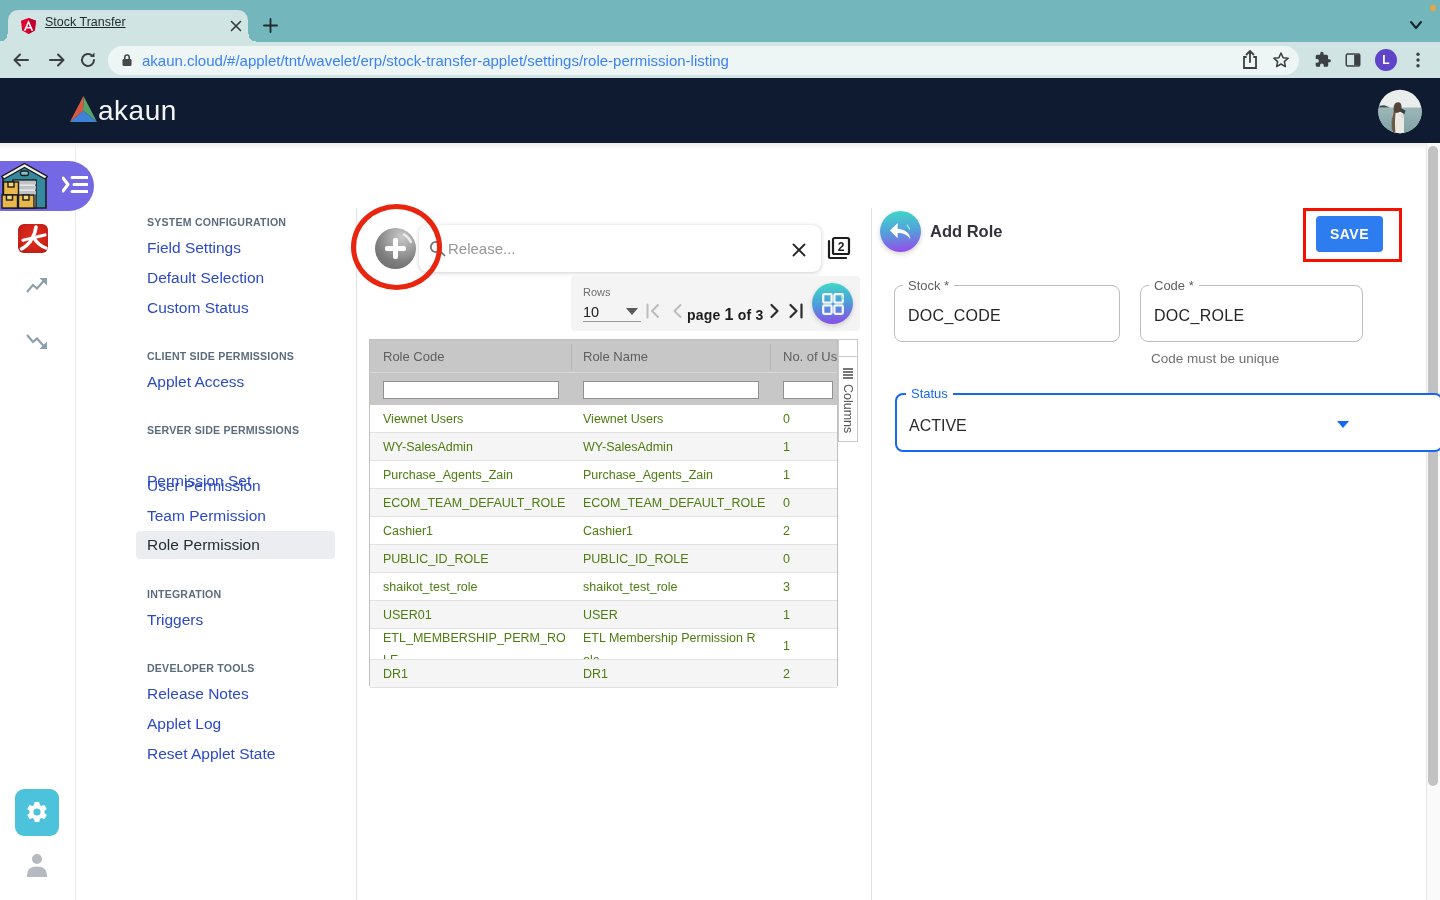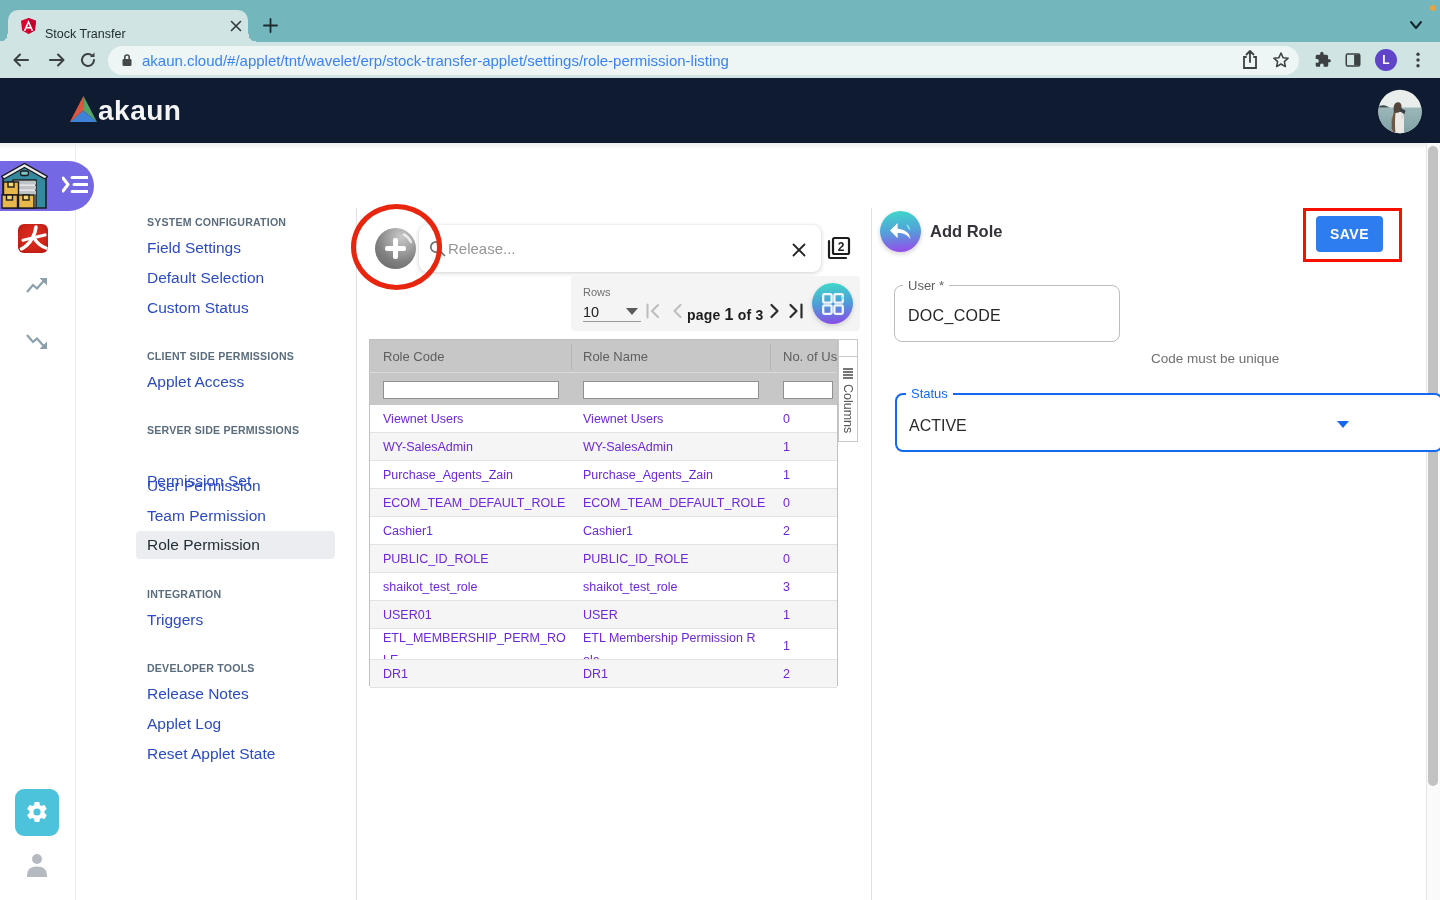--- a/index.html
+++ b/index.html
@@ -3,33 +3,33 @@
 <meta charset="utf-8">
 <style>
 * { margin:0; padding:0; box-sizing:border-box; }
 html,body { width:1440px; height:900px; overflow:hidden; font-family:"Liberation Sans", sans-serif; background:#fff; }
 .abs { position:absolute; }
 #stage { position:relative; width:1440px; height:900px; overflow:hidden; }
 
 
 #tabstrip { left:0; top:0; width:1440px; height:42px; background:#73b6bc; }
 #tab { left:8px; top:10px; width:240px; height:32px; background:#cfe4e3; border-radius:10px 10px 0 0; }
-#tab .title { position:absolute; left:37px; top:17px; font-size:12.5px; color:#1e2a2e; }
+#tab .title { position:absolute; left:37px; top:5px; font-size:12.5px; color:#1e2a2e;text-decoration:underline; }
 #tab .close { position:absolute; left:219px; top:7px; width:18px; height:18px; }
 #newtab { left:263px; top:18px; width:15px; height:15px; }
 #tabchev { left:1408px; top:18px; width:16px; height:14px; }
 #orangedot { left:1430px; top:5px; width:6px; height:6px; border-radius:50%; background:#e9a345; }
 
 #toolbar { left:0; top:42px; width:1440px; height:36px; background:#cfe4e3; }
 #urlpill { left:108px; top:46px; width:1191px; height:29px; border-radius:15px; background:#eef6f5; }
 #urltext { left:142px; top:52px; font-size:15px; color:#3b82f6; letter-spacing:0; white-space:nowrap; }
 
 
 #appbar { left:0; top:78px; width:1440px; height:65px; background:#0e1b30; }
-#akauntext { left:98px; top:95px; font-size:28px; font-weight:bold; color:#f4f4f4; letter-spacing:0.5px; }
+#akauntext { left:98px; top:95px; font-size:28px; font-weight:normal; color:#f4f4f4; letter-spacing:0.5px; }
 
 
 #sbtrack { left:1426px; top:143px; width:14px; height:757px; background:#fafafa; border-left:1px solid #e6e6e6; }
 #sbthumb { left:1428px; top:146px; width:10px; height:640px; background:#c2c2c2; border-radius:5px; }
 
 
 #raildiv { left:75px; top:143px; width:1px; height:757px; background:#ececec; }
 #pill { left:0; top:161px; width:94px; height:50px; background:#7468e4; border-radius:0 25px 25px 0; }
 #redapp { left:18px; top:224px; width:30px; height:29px; border-radius:6px; background:radial-gradient(circle at 50% 45%, #dd2d20 0%, #d1251a 55%, #b5170e 90%, #a81208 100%); }
 #gearbtn { left:15px; top:789px; width:44px; height:47px; border-radius:9px; background:#4cc3da; }
@@ -55,21 +55,21 @@
 #gridbtn { left:812px; top:283px; width:41px; height:41px; border-radius:50%; background:linear-gradient(175deg,#3eddc6 0%,#4f9ad8 52%,#8e46e9 100%); box-shadow:0 2px 5px rgba(0,0,0,0.15); }
 
 
 #table { left:369px; top:339px; width:469px; height:347px; border:1px solid #c0c0c0; background:#fff; }
 #thead { position:absolute; left:0; top:0; width:467px; height:32px; background:#c7c7c7; overflow:hidden; }
 #tfilter { position:absolute; left:0; top:32px; width:467px; height:33px; background:#c7c7c7; border-top:1px solid #d9d9d9; }
 .th { position:absolute; top:9px; font-size:13px; color:#5e5e5e; white-space:nowrap; }
 .fin { position:absolute; top:8px; height:18px; background:#fff; border:1px solid #909090; }
 .trow { position:absolute; left:0; width:467px; height:28px; border-bottom:1px solid #e2e2e2; }
 .trow.alt { background:#f5f5f5; }
-.tc { position:absolute; top:7px; font-size:12.5px; color:#6d28d9; white-space:nowrap; }
+.tc { position:absolute; top:7px; font-size:12.5px; color:#4d7c0f; white-space:nowrap; }
 
 #coltab { left:838px; top:339px; width:20px; height:103px; background:#fff; border:1px solid #c9c9c9; }
 #coltext { position:absolute; left:2px; top:44px; font-size:12.5px; color:#555; writing-mode:vertical-rl; }
 
 
 #rightdiv { left:871px; top:208px; width:1px; height:692px; background:#e1e1e1; }
 #backbtn { left:880px; top:211px; width:41px; height:41px; border-radius:50%; background:linear-gradient(175deg,#3edbc8 0%,#549fda 50%,#9b45ec 100%); box-shadow:0 2px 5px rgba(0,0,0,0.18); }
 #addrole { left:930px; top:222px; font-size:16.5px; font-weight:bold; color:#32323a; position:absolute; }
 #savebtn { left:1316px; top:216px; width:67px; height:36px; background:#2e7df0; border-radius:4px; color:#fff; font-size:14px; font-weight:bold; text-align:center; line-height:36px; letter-spacing:0.5px; }
 #redrect { left:1303px; top:208px; width:99px; height:54px; border:3px solid #f51000; }
@@ -382,22 +382,26 @@
   <div class="abs" id="backbtn">
     <svg style="position:absolute;left:9px;top:10px" width="23" height="21" viewBox="0 0 24 22">
       <path d="M9 8 V2 L1 10 L9 18 V12.5 C15 12.5 19.5 14.5 22.5 19 C21.5 13 18 8.8 9 8 Z" fill="#fff"></path>
       <path d="M19 4.5 A 14 14 0 0 1 21.5 8.5" stroke="#8ceee6" stroke-width="1.4" fill="none" stroke-linecap="round"></path>
     </svg>
   </div>
   <span class="abs" id="addrole">Add Role</span>
   <div class="abs" id="savebtn">SAVE</div>
   <div class="abs" id="redrect"></div>
   <div class="mfield" style="left:894px;top:285px;width:226px;height:57px">
-    <span class="mlabel" style="left:8px">User *</span>
+    <span class="mlabel" style="left:8px">Stock *</span>
     <span class="mvalue">DOC_CODE</span>
+  </div>
+  <div class="mfield" style="left:1140px;top:285px;width:223px;height:57px">
+    <span class="mlabel" style="left:8px">Code *</span>
+    <span class="mvalue">DOC_ROLE</span>
   </div>
   <span class="abs" id="hint">Code must be unique</span>
   <div id="status">
     <span class="mlabel">Status</span>
     <span id="statusval">ACTIVE</span>
     <div id="statustri"></div>
   </div>
 
 </div>
 

